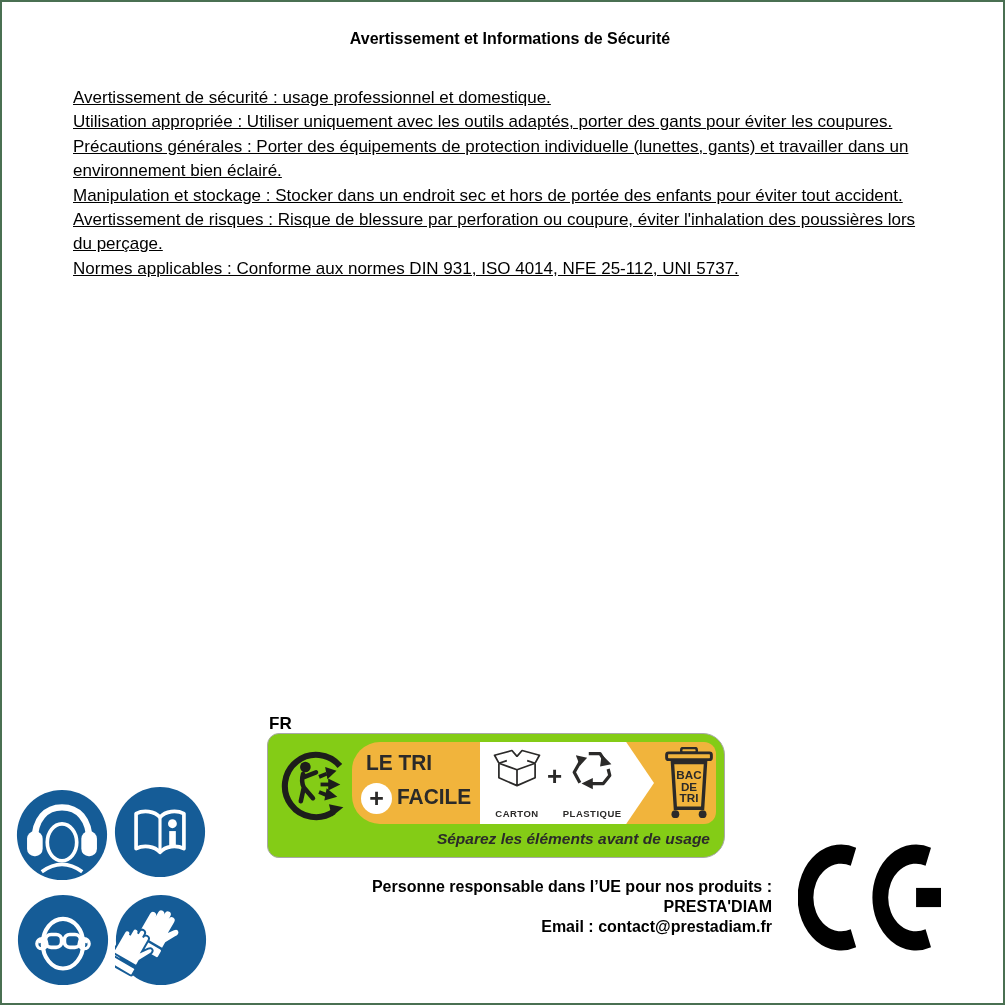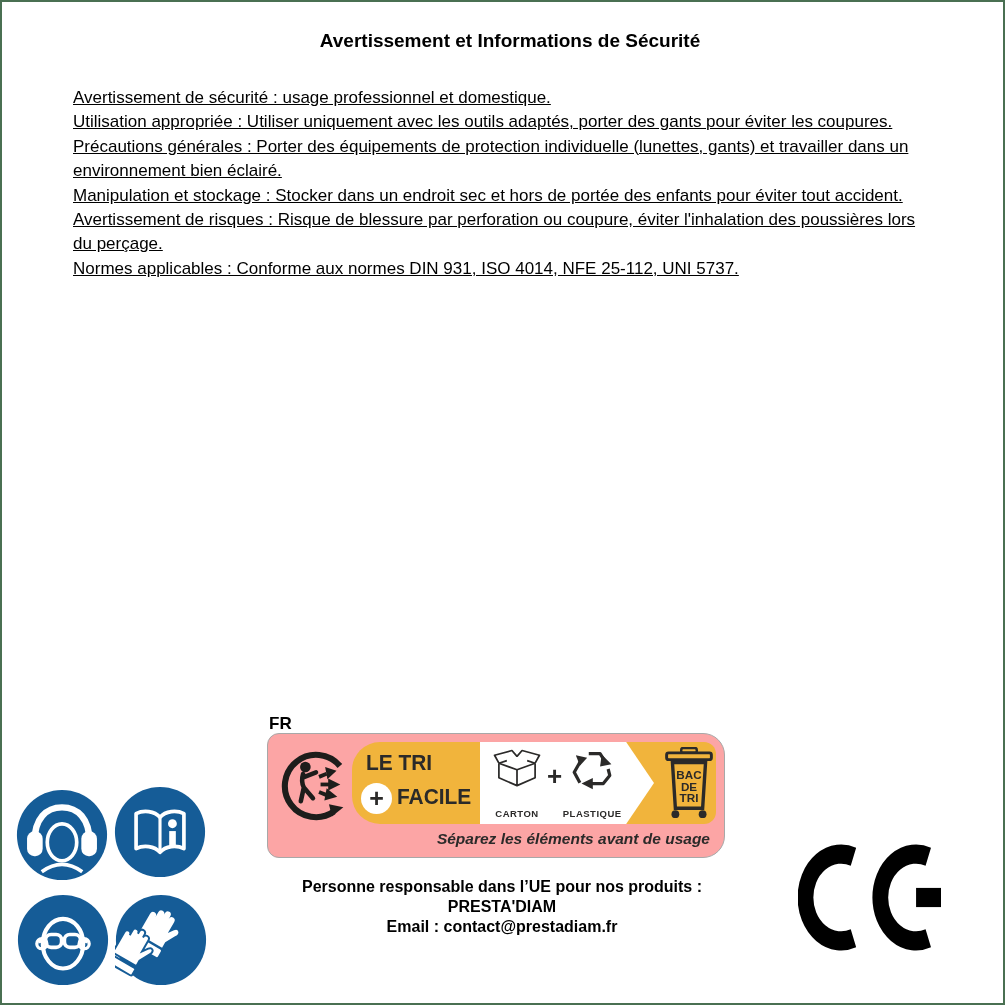--- a/index.html
+++ b/index.html
@@ -3,31 +3,31 @@
 <meta charset="utf-8">
 <style>
   html,body{margin:0;padding:0;background:#fff;}
   #page{
     position:relative;width:1005px;height:1005px;box-sizing:border-box;
     background:#fff;border:2px solid #4a7052;overflow:hidden;
     font-family:"Liberation Sans",sans-serif;color:#000;
   }
   .doc-title{
     position:absolute;top:28px;left:15px;right:0;text-align:center;
-    font-size:19px;font-weight:bold;
+    font-size:16px;font-weight:bold;
   }
   .body-text{position:absolute;left:71px;top:84px;width:846px;font-size:17px;line-height:24.4px;text-decoration:underline;}
   .body-text p{margin:0;}
   
   .picto{position:absolute;width:92px;height:92px;}
   
   .fr-label{position:absolute;left:267px;top:712px;font-size:17px;font-weight:bold;}
   .sort-panel{
     position:absolute;left:265px;top:731px;width:458px;height:125px;box-sizing:border-box;
-    background:#fca5a5;border:1px solid #a8a8a8;border-radius:12px 22px 22px 12px;
+    background:#84cc16;border:1px solid #a8a8a8;border-radius:12px 22px 22px 12px;
   }
   .triman{position:absolute;left:10px;top:14px;width:76px;height:76px;}
   .band{position:absolute;left:84px;top:8px;width:364px;height:82px;background:#f1b43c;
         border-radius:28px 12px 12px 28px;}
   .letri{position:absolute;left:14px;top:8px;font-size:22px;font-weight:bold;color:#2b2a29;
          letter-spacing:0px;transform:scaleX(.95);transform-origin:left;}
   .plus-circle{position:absolute;left:9px;top:41px;width:31px;height:31px;background:#fff;
          border-radius:50%;text-align:center;line-height:30px;font-size:25px;font-weight:bold;color:#2b2a29;}
   .facile{position:absolute;left:45px;top:42px;font-size:22px;font-weight:bold;color:#2b2a29;
          transform:scaleX(.95);transform-origin:left;}
@@ -35,21 +35,21 @@
     position:absolute;left:128px;top:0;width:174px;height:82px;background:#fff;
     clip-path:polygon(0 0,84% 0,100% 50%,84% 100%,0 100%);
     display:flex;align-items:center;justify-content:flex-start;padding-left:8px;box-sizing:border-box;
   }
   .material{display:flex;flex-direction:column;align-items:center;width:58px;}
   .material .mat-label{font-size:9.5px;font-weight:bold;color:#2b2a29;letter-spacing:.5px;margin-top:18px;}
   .mat-plus{font-size:26px;font-weight:bold;color:#2b2a29;margin:0 1px 14px 1px;}
   .bin{position:absolute;right:1px;top:5px;width:52px;height:72px;}
   .tagline{position:absolute;right:14px;top:96px;font-size:15.5px;font-weight:bold;font-style:italic;color:#2b2a29;}
   
-  .responsible{position:absolute;left:230px;top:875px;width:540px;text-align:center;
+  .responsible{position:absolute;left:230px;top:875px;width:540px;text-align:right;
                font-size:16px;font-weight:bold;line-height:19.8px;}
   
   .ce{position:absolute;left:796px;top:842px;width:148px;height:107px;}
   .sr{position:absolute;width:1px;height:1px;overflow:hidden;clip-path:inset(50%);}
 </style>
 </head>
 <body>
 
 <div id="page">
 

